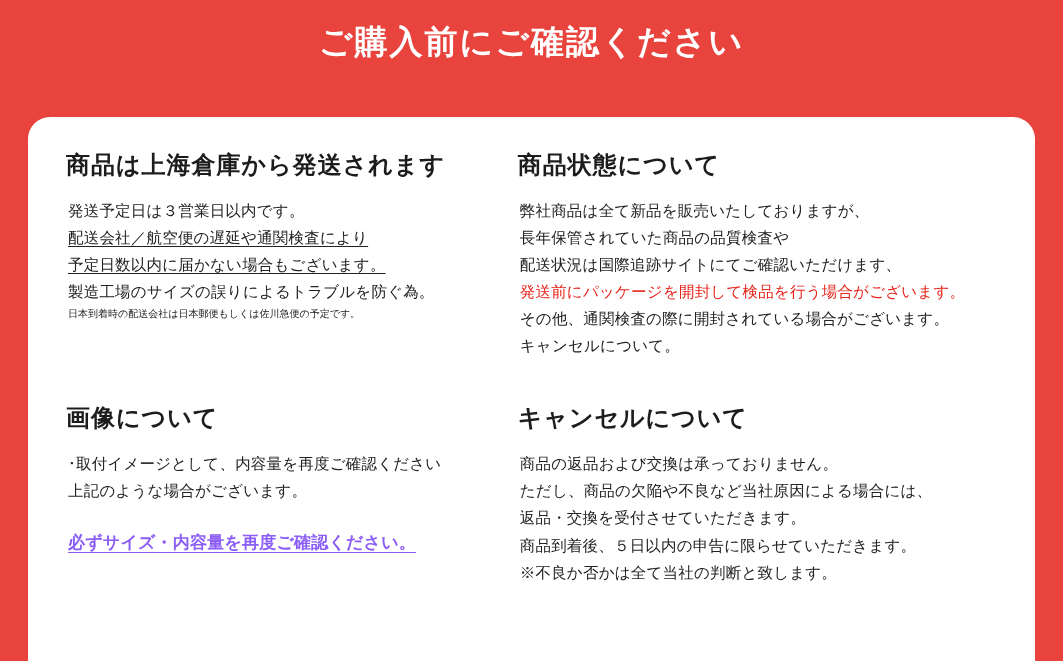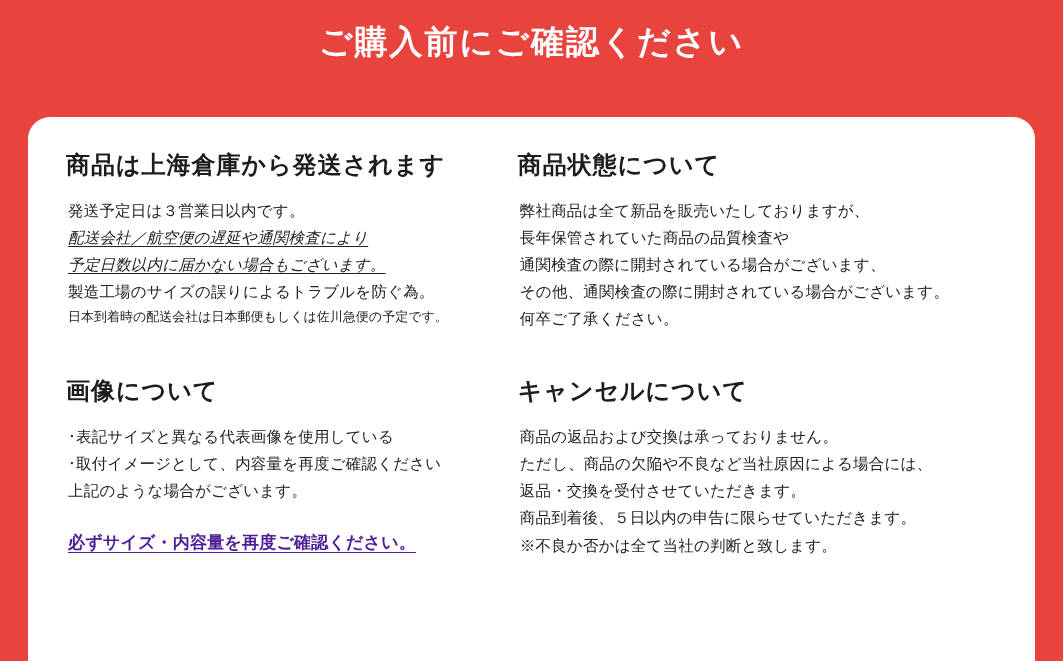--- a/index.html
+++ b/index.html
@@ -66,35 +66,34 @@
     color: #222222;
     line-height: 1.62;
     letter-spacing: 0.2px;
     margin: 2px;
     padding: 0;
     white-space: nowrap;
   }
   .line.u {
     text-decoration: underline;
     text-underline-offset: 3px;
-    font-style: italic;
   }
   .line.small {
-    font-size: 13px;
+    font-size: 10px;
     letter-spacing: 0px;
   }
   .line.red {
     color: #e8251c;
   }
   .line.bold-u {
     font-size: 17px;
     font-weight: bold;
     text-decoration: underline;
     text-underline-offset: 4px;
-    color: #4c1d95;
+    color: #8b5cf6;
   }
   .spacer-22 { height: 22px; }
   .lower-grid {
     display: flex;
     width: 100%;
     margin-top: 44px;
   }
 </style>
 </head>
 <body>
@@ -113,32 +112,32 @@
         <p class="line u">配送会社／航空便の遅延や通関検査により</p>
         <p class="line u">予定日数以内に届かない場合もございます。</p>
         <p class="line">製造工場のサイズの誤りによるトラブルを防ぐ為。</p>
         <p class="line small">日本到着時の配送会社は日本郵便もしくは佐川急便の予定です。</p>
       </div>
 
       <div class="col col-right">
         <div class="section-heading">商品状態について</div>
         <p class="line">弊社商品は全て新品を販売いたしておりますが、</p>
         <p class="line">長年保管されていた商品の品質検査や</p>
-        <p class="line">通関検査の際に開封されている場合がございます、</p>
+        <p class="line">配送状況は国際追跡サイトにてご確認いただけます、</p>
+        <p class="line red">発送前にパッケージを開封して検品を行う場合がございます。</p>
         <p class="line">その他、通関検査の際に開封されている場合がございます。</p>
-        <p class="line">何卒ご了承ください。</p>
+        <p class="line">キャンセルについて。</p>
       </div>
 
     </div>
 
     <div class="lower-grid">
 
       <div class="col col-left">
         <div class="section-heading">画像について</div>
-        <p class="line">･表記サイズと異なる代表画像を使用している</p>
         <p class="line">･取付イメージとして、内容量を再度ご確認ください</p>
         <p class="line">上記のような場合がございます。</p>
         <div class="spacer-22"></div>
         <p class="line bold-u">必ずサイズ・内容量を再度ご確認ください。</p>
       </div>
 
       <div class="col col-right">
         <div class="section-heading">キャンセルについて</div>
         <p class="line">商品の返品および交換は承っておりません。</p>
         <p class="line">ただし、商品の欠陥や不良など当社原因による場合には、</p>

